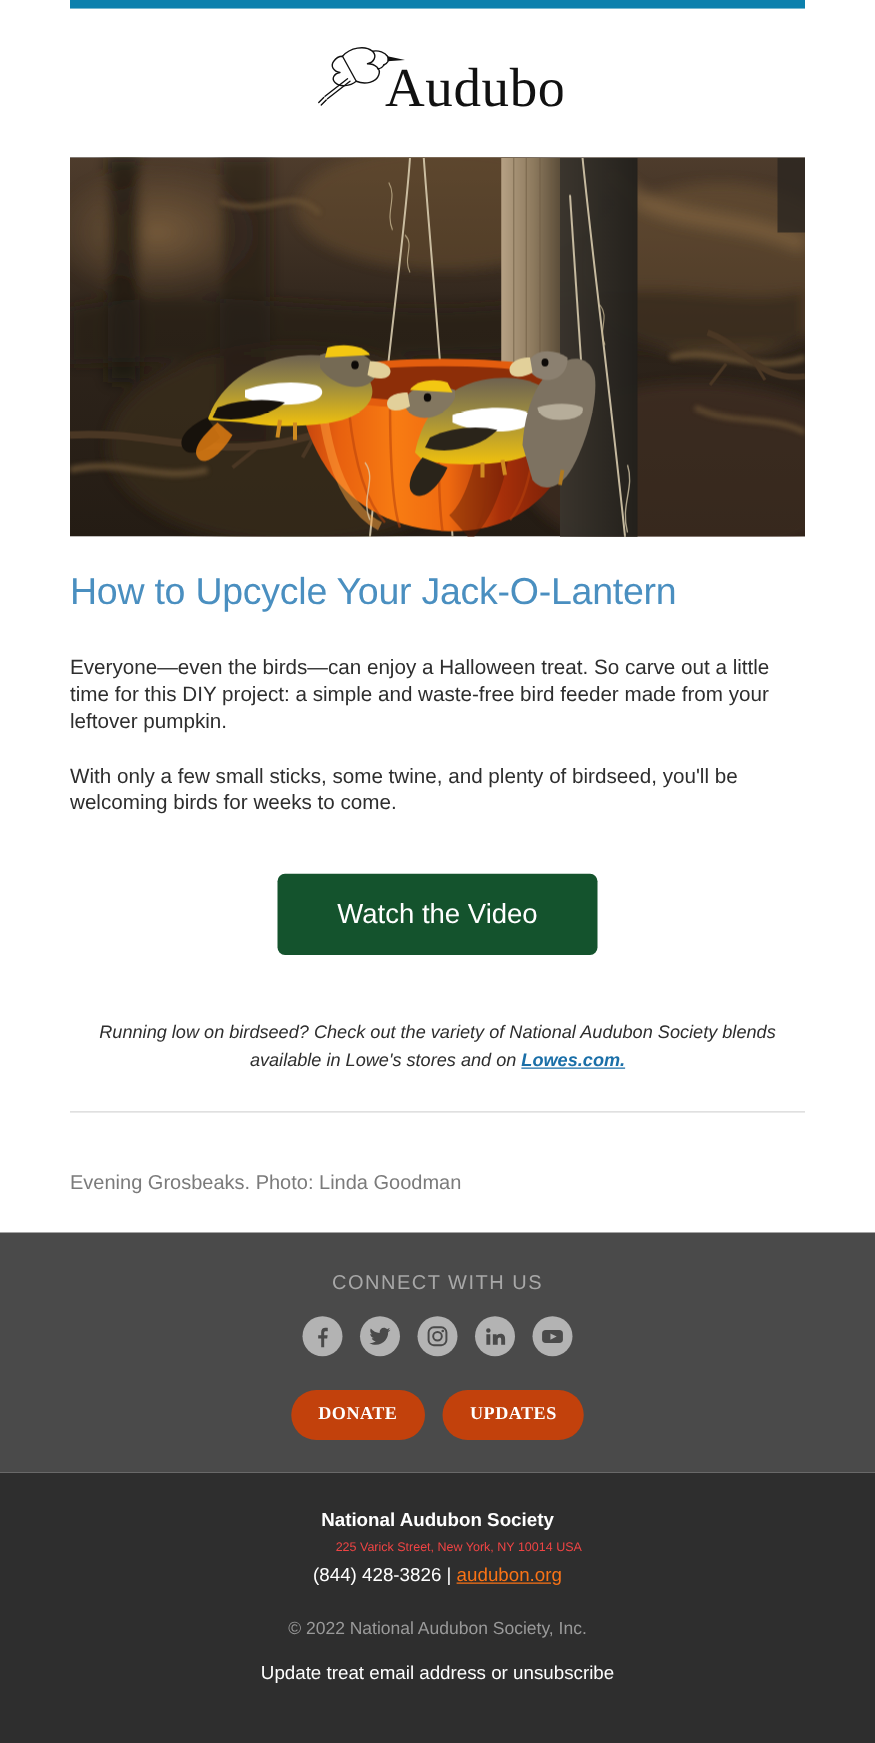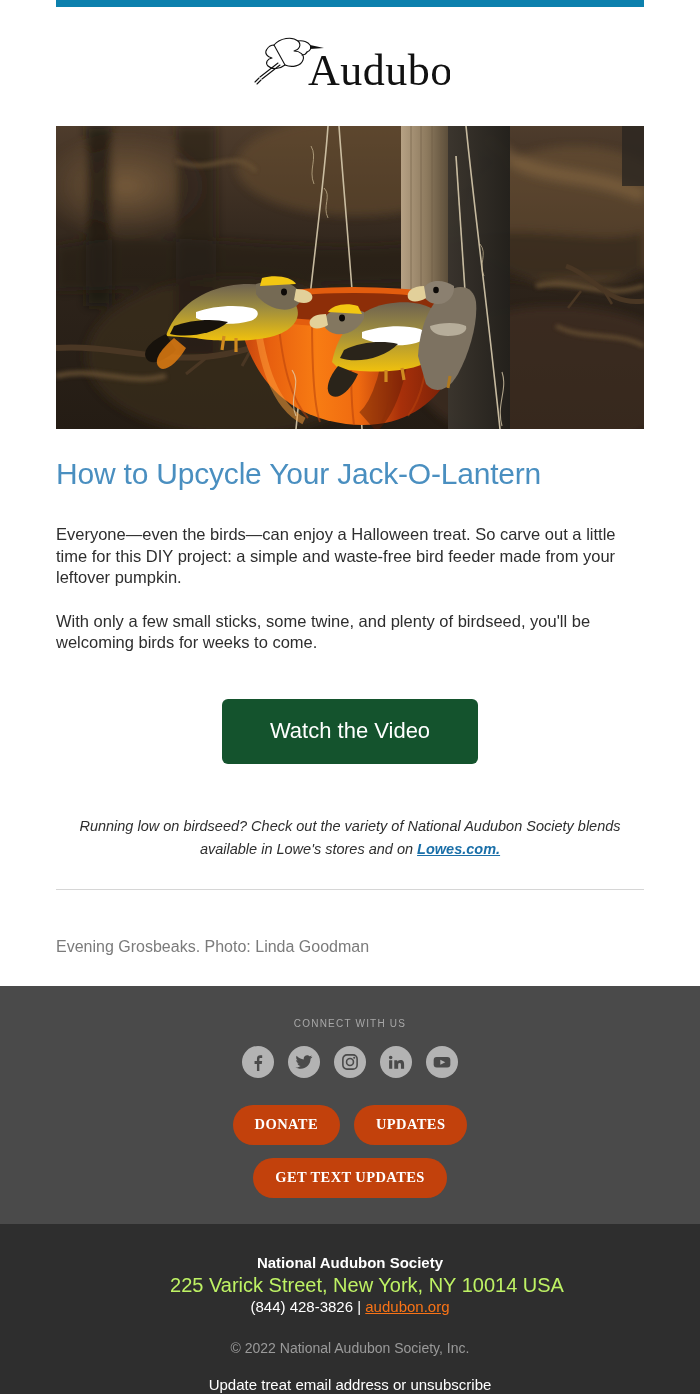--- a/index.html
+++ b/index.html
@@ -101,21 +101,21 @@
 
   
   .footer-upper {
     width: 700px;
     background: #4a4a4a;
     padding-top: 32px;
     padding-bottom: 26px;
     text-align: center;
   }
   .connect {
-    font-size: 10px;
+    font-size: 16px;
     letter-spacing: 1.2px;
     color: #a8a8a8;
     margin-bottom: 17px;
   }
   .social-row {
     display: flex; justify-content: center; gap: 14px;
   }
   .social {
     width: 32px; height: 32px; border-radius: 50%;
     background: #b3b3b3;
@@ -144,21 +144,21 @@
   .footer-lower {
     width: 700px;
     background: #2e2e2e;
     text-align: center;
     padding-top: 28px;
     padding-bottom: 56px;
   }
   .org {
     font-size: 15px; font-weight: bold; color: #ffffff; line-height: 22px;
   }
-  .addr { font-size: 20px; color: #bef264; line-height: 22px; margin-left: 34px; }
+  .addr { font-size: 10px; color: #ef4444; line-height: 22px; margin-left: 34px; }
   .phone { font-size: 15px; color: #ffffff; line-height: 22px; }
   .phone a { color: #f97316; text-decoration: underline; }
   .copyright { font-size: 14px; color: #9a9a9a; line-height: 20px; margin-top: 20px; }
   .unsub { margin-top: 18px; }
   .unsub a { font-size: 15px; color: #ffffff; text-decoration: none; }
 </style>
 </head>
 <body>
 
 <div class="page">
@@ -385,23 +385,20 @@
           <rect x="2" y="6" width="20" height="12.5" rx="3.6" fill="#4a4a4a"></rect>
           <path fill="#b3b3b3" d="M10 9.3l6 3-6 3z"></path>
         </svg>
       </a>
     </div>
 
     <div class="btn-row">
       <button class="pill">DONATE</button>
       <button class="pill">UPDATES</button>
     </div>
-    <div class="btn-row second">
-      <button class="pill">GET TEXT UPDATES</button>
-    </div>
   </div>
 
   <div class="footer-lower">
     <div class="org">National Audubon Society</div>
     <div class="addr">225 Varick Street, New York, NY 10014 USA</div>
     <div class="phone"><span>(844) 428-3826</span><span> | </span><a href="#">audubon.org</a></div>
     <div class="copyright">© 2022 National Audubon Society, Inc.</div>
     <div class="unsub">
       <a href="#">Update treat email address or unsubscribe</a>
     </div>

